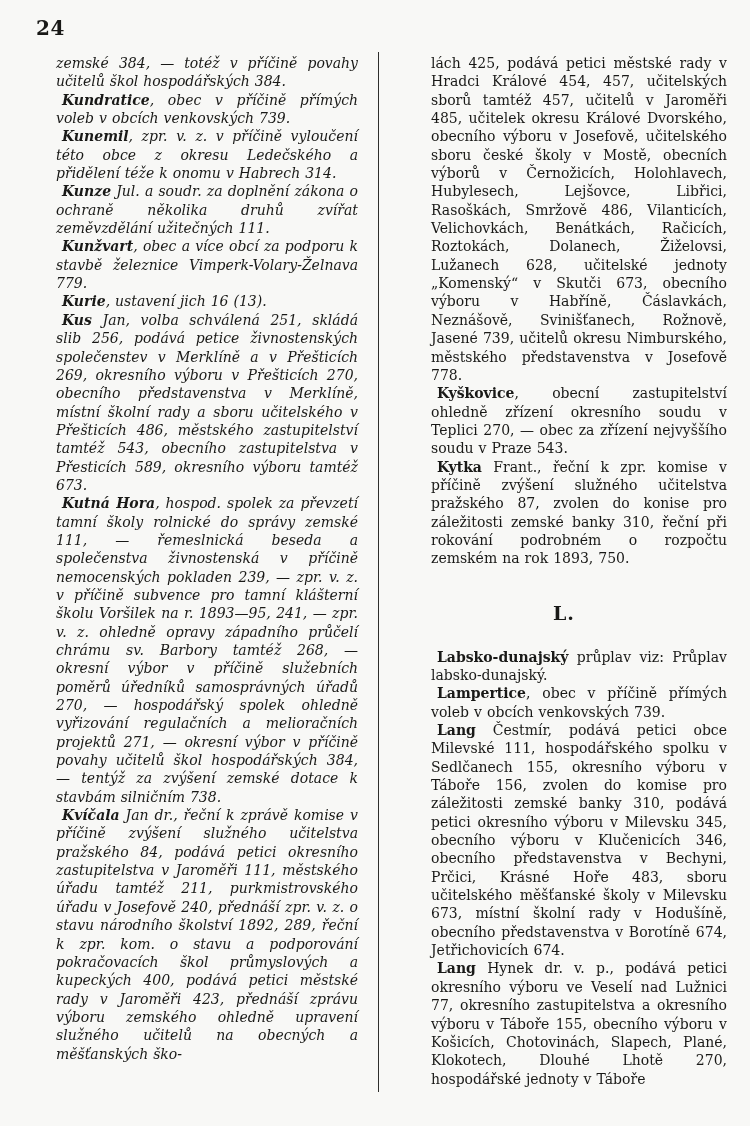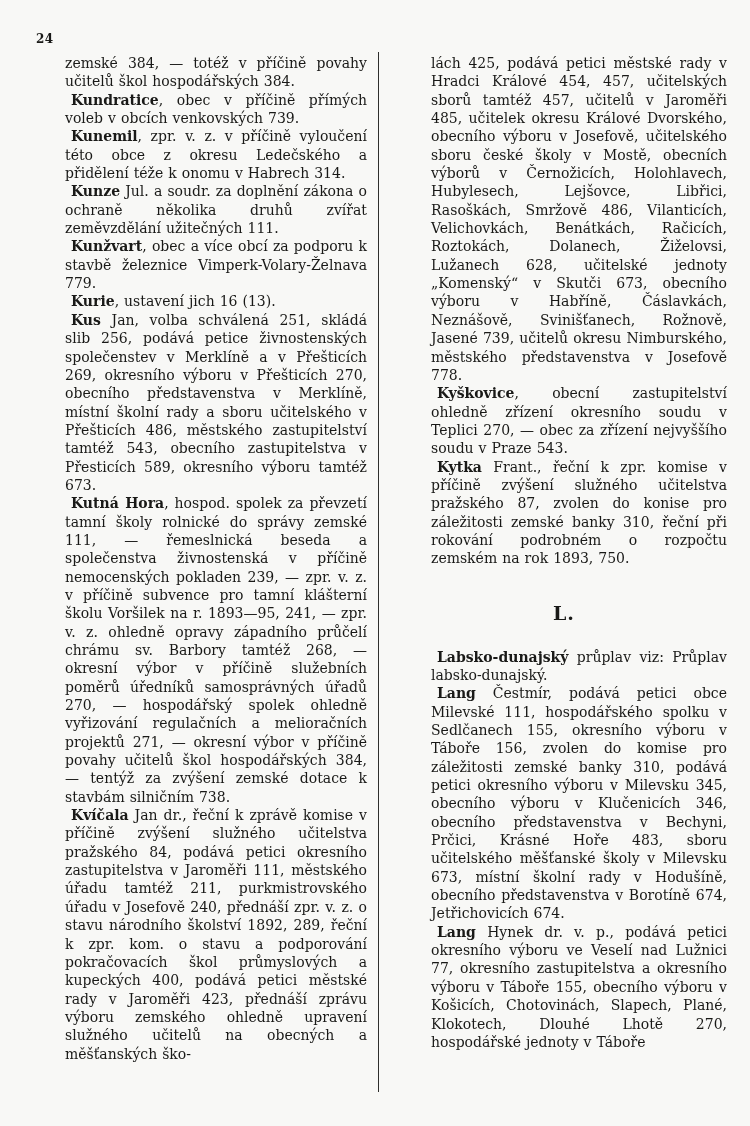--- a/index.html
+++ b/index.html
@@ -12,32 +12,33 @@
     width: 750px;
     height: 1126px;
     background: #f8f8f6;
     overflow: hidden;
     font-family: "DejaVu Serif", serif;
     color: #191917;
   }
   .page-number {
     position: absolute;
     left: 36px;
-    top: 32px;
-    font-size: 12px;
+    top: 16px;
+    font-size: 20px;
     font-weight: bold;
     letter-spacing: 0.5px;
   }
   .column {
     position: absolute;
     top: 54px;
   }
   .column.left {
-    left: 35px;
+    left: 26px;
     width: 332px;
+    font-style: italic;
   }
   .column.right {
     left: 401px;
     width: 326px;
   }
   .divider {
     position: absolute;
     left: 378px;
     top: 52px;
     width: 1px;
@@ -90,17 +91,18 @@
 
   <div class="column right">
     <div id="rc-before">
         <p class="entry cont"><span>lách 425, podává petici městské rady v Hradci Králové 454, 457, učitelských sborů tamtéž 457, učitelů v Jaroměři 485, učitelek okresu Králové Dvorského, obecního výboru v Josefově, učitelského sboru české školy v Mostě, obecních výborů v Černožicích, Holohlavech, Hubylesech, Lejšovce, Libřici, Rasoškách, Smržově 486, Vilanticích, Velichovkách, Benátkách, Račicích, Roztokách, Dolanech, Žiželovsi, Lužanech 628, učitelské jednoty „Komenský“ v Skutči 673, obecního výboru v Habříně, Čáslavkách, Neznášově, Svinišťanech, Rožnově, Jasené 739, učitelů okresu Nimburského, městského představenstva v Josefově 778.</span></p>
         <p class="entry"><b class="headword">Kyškovice</b><span>, obecní zastupitelství ohledně zřízení okresního soudu v Teplici 270, — obec za zřízení nejvyššího soudu v Praze 543.</span></p>
         <p class="entry"><b class="headword">Kytka</b><span> Frant., řeční k zpr. komise v příčině zvýšení služného učitelstva pražského 87, zvolen do konise pro záležitosti zemské banky 310, řeční při rokování podrobném o rozpočtu zemském na rok 1893, 750.</span></p>
       </div>
     <div class="section-heading">L.</div>
     <div id="rc-after">
         <p class="entry"><b class="headword">Labsko-dunajský</b><span> průplav viz: Průplav labsko-dunajský.</span></p>
+        <p class="entry"><b class="headword">Lampertice</b><span>, obec v příčině přímých voleb v obcích venkovských 739.</span></p>
         <p class="entry"><b class="headword">Lang</b><span> Čestmír, podává petici obce Milevské 111, hospodářského spolku v Sedlčanech 155, okresního výboru v Táboře 156, zvolen do komise pro záležitosti zemské banky 310, podává petici okresního výboru v Milevsku 345, obecního výboru v Klučenicích 346, obecního představenstva v Bechyni, Prčici, Krásné Hoře 483, sboru učitelského měšťanské školy v Milevsku 673, místní školní rady v Hodušíně, obecního představenstva v Borotíně 674, Jetřichovicích 674.</span></p>
         <p class="entry"><b class="headword">Lang</b><span> Hynek dr. v. p., podává petici okresního výboru ve Veselí nad Lužnici 77, okresního zastupitelstva a okresního výboru v Táboře 155, obecního výboru v Košicích, Chotovinách, Slapech, Plané, Klokotech, Dlouhé Lhotě 270, hospodářské jednoty v Táboře</span></p>
       </div>
   </div>
 </div>
 
 </body></html>

